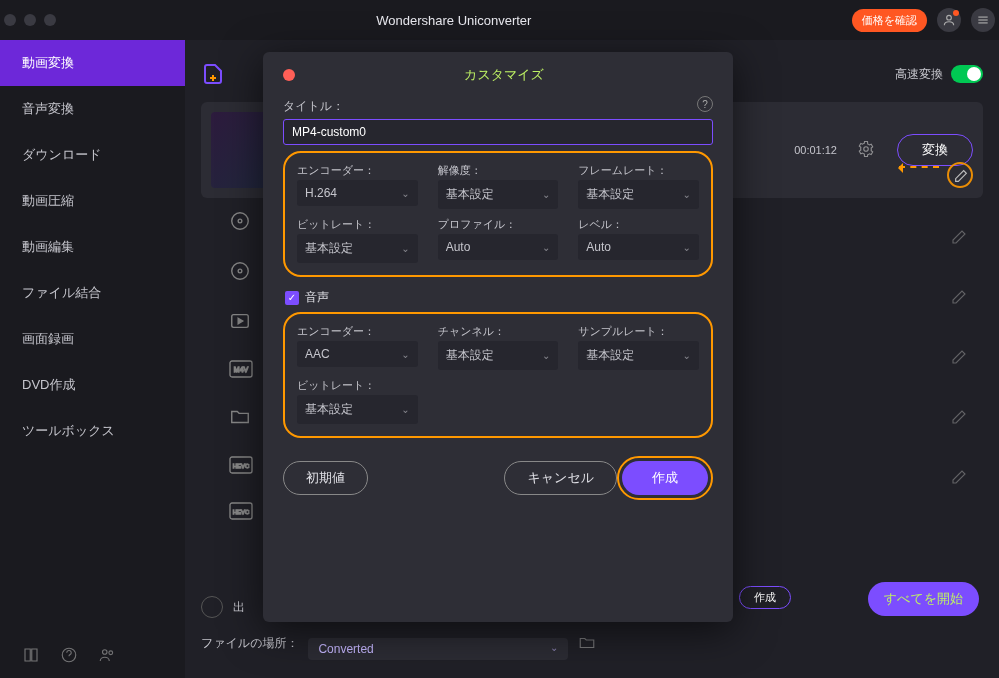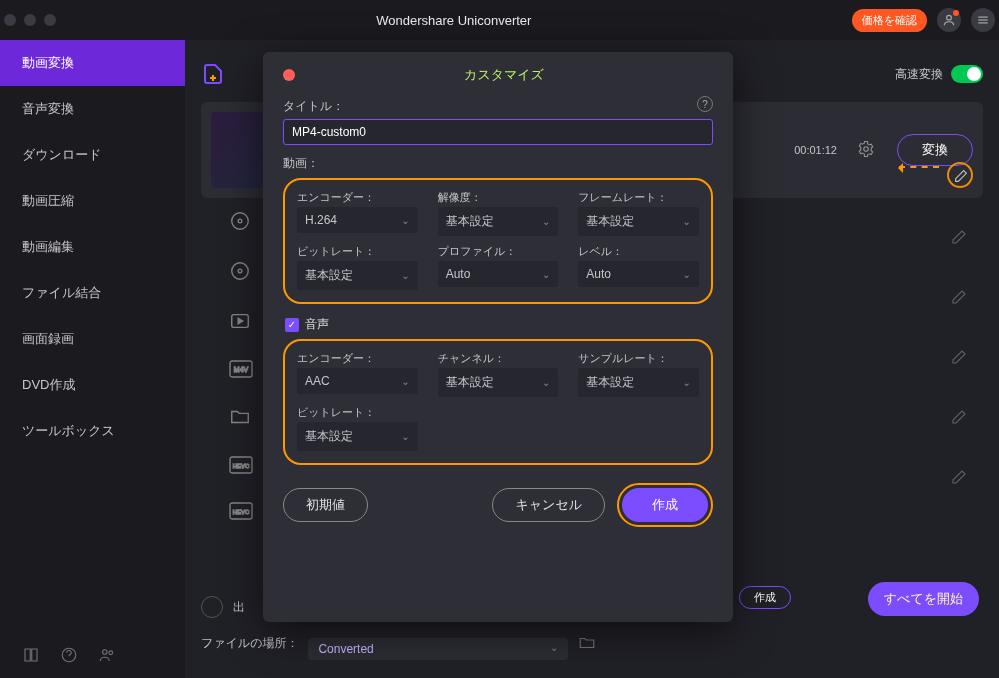--- a/index.html
+++ b/index.html
@@ -41,21 +41,21 @@
 .right-rail { position:absolute; right:10px; top:60px; width:26px; display:flex; flex-direction:column; align-items:center; gap:40px; }
 .rail-ic { width:20px; height:20px; opacity:.55; }
 .rail-ic.highlight-target { border:2px solid #ff9800; border-radius:50%; padding:4px; opacity:.9; width:26px; height:26px; }
 .dash-arrow { position:absolute; right:44px; top:64px; width:40px; border-top:2px dashed #ff9800; }
 .dash-arrow::before { content:''; position:absolute; left:-6px; top:-5px; border:5px solid transparent; border-right-color:#ff9800; }
 
 .bottom { display:flex; align-items:center; gap:10px; font-size:12px; color:#c5c5cc; padding:4px 0; margin-top:auto; position:relative; }
 .search-circ{width:22px;height:22px;border:1.5px solid #555;border-radius:50%;}
 .out-label{}
 .create-sm{border:1.5px solid #7c4dff;background:transparent;color:#fff;padding:3px 14px;border-radius:14px;font-size:11px;cursor:pointer;position:absolute;right:192px;top:-6px;}
-.all-btn{background:#7c4dff;color:#fef9c3;border:none;padding:8px 16px;border-radius:18px;font-size:13px;cursor:pointer;position:absolute;right:4px;top:-10px;}
+.all-btn{background:#7c4dff;color:#bef264;border:none;padding:8px 16px;border-radius:18px;font-size:13px;cursor:pointer;position:absolute;right:4px;top:-10px;}
 .loc-row{display:flex;align-items:center;gap:10px;font-size:12px;color:#c5c5cc;padding:4px 0;}
 .loc-select{background:#2c2c34;border:none;color:#c4b5fd;padding:4px 10px;border-radius:4px;font-size:12px;width:260px;display:flex;justify-content:space-between;margin-top:12px;}
 .folder-ic{width:18px;height:18px;opacity:.7;}
 
 
 .dialog { position:absolute; left:263px; top:52px; width:470px; height:570px; background:#2e2e36; border-radius:6px; box-shadow:0 8px 40px rgba(0,0,0,.6); padding:10px 20px 16px; z-index:20; }
 .dlg-top{display:flex;align-items:center;height:26px;}
 .dlg-close{width:12px;height:12px;border-radius:50%;background:#ff5f57;}
 .dlg-title{flex:1;text-align:center;font-size:13px;color:#bef264;}
 .help-ic{width:16px;height:16px;border:1.5px solid #777;border-radius:50%;display:flex;align-items:center;justify-content:center;font-size:10px;color:#aaa;position:absolute;right:20px;top:44px;}
@@ -66,21 +66,21 @@
 
 .group-outline{border:2px solid #ff9800;border-radius:18px;padding:10px 12px 12px;margin-top:6px;}
 .grid2{display:grid;grid-template-columns:1fr 1fr 1fr;gap:8px 20px;}
 .fld-label{font-size:11px;color:#c5c5cc;margin-bottom:2px;}
 .select{background:#26262e;border:none;color:#c5c5cc;padding:6px 8px;font-size:12px;border-radius:3px;display:flex;justify-content:space-between;align-items:center;cursor:pointer;}
 .chev{opacity:.6;font-size:10px;}
 
 .audio-chk{display:flex;align-items:center;gap:6px;margin:12px 0 2px 2px;font-size:12px;color:#e0e0e6;}
 .chk{width:14px;height:14px;background:#7c4dff;border-radius:2px;display:flex;align-items:center;justify-content:center;color:#fff;font-size:10px;}
 
-.dlg-btns{display:flex;align-items:center;gap:12px;margin-top:18px;}
+.dlg-btns{display:flex;align-items:center;margin-top:18px;}
 .btn-outline{border:1.5px solid #888;background:transparent;color:#e0e0e6;padding:7px 22px;border-radius:18px;font-size:13px;cursor:pointer;}
 .btn-primary{background:#7c4dff;border:none;color:#fff;padding:8px 30px;border-radius:20px;font-size:13px;cursor:pointer;}
 .create-hl{border:2.5px solid #ff9800;border-radius:26px;padding:3px;}
 
 svg{display:block}
 </style>
 </head>
 <body>
 
 <div class="titlebar">
@@ -270,21 +270,20 @@
 <div class="dialog">
   <div class="dlg-top">
     <span class="dlg-close"></span>
     <span class="dlg-title">カスタマイズ</span>
   </div>
   <span class="help-ic">?</span>
 
   <div class="sec-label">タイトル：</div>
   <input class="title-input" value="MP4-custom0" style="">
 
-  <div class="sec-label">動画：</div>
   <div class="group-outline">
     <div class="grid2">
       <div>
         <div class="fld-label">エンコーダー：</div>
         <div class="select">
             <span>H.264</span>
             <span class="chev">⌄</span>
           </div>
       </div>
       <div>

